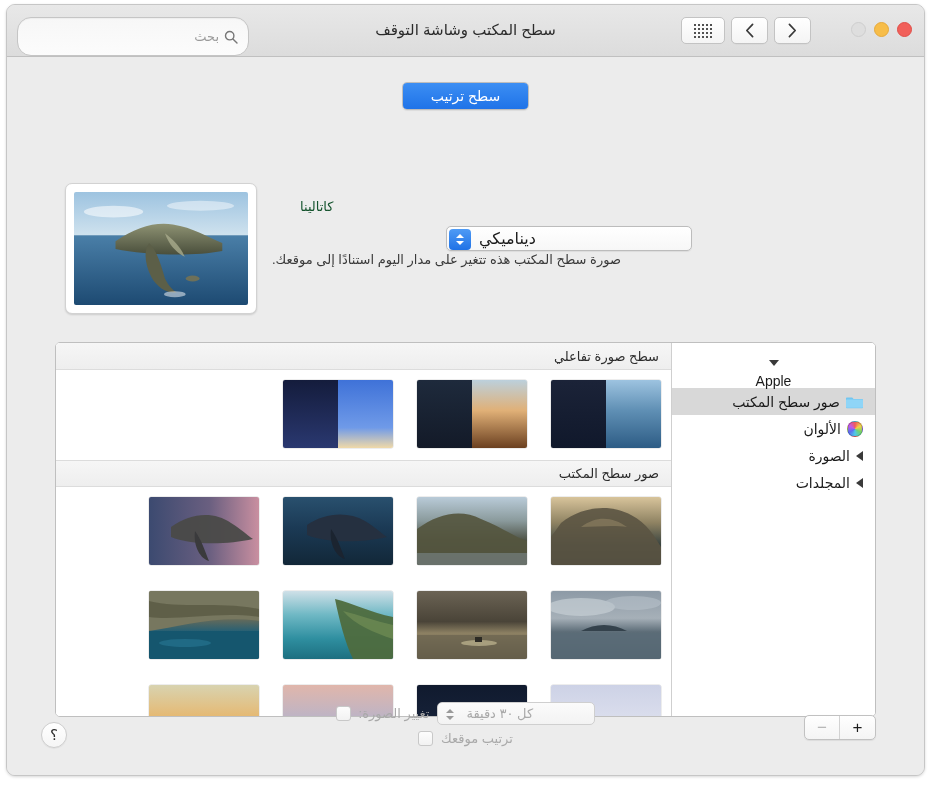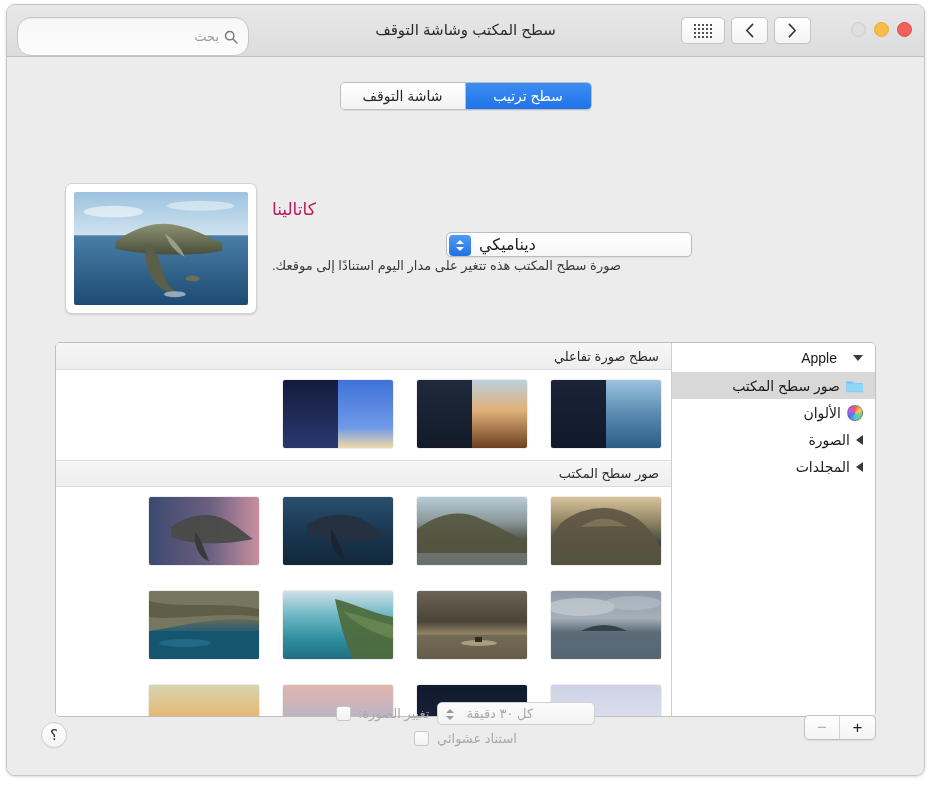--- a/index.html
+++ b/index.html
@@ -143,21 +143,21 @@
     overflow: hidden;
     position: relative;
   }
 
   .preview-meta {
     position: absolute;
     top: 142px; right: 232px;
     width: 420px;
     text-align: left;
   }
-  .preview-name { font-size: 17px; color: #be185d; text-align: left; }
+  .preview-name { font-size: 13px; color: #14532d; text-align: left; margin-left: 28px; }
 
   .popup {
     margin-top: 12px;
     position: relative;
     width: 246px;
     height: 25px;
     margin-left: 0;
     background: linear-gradient(to bottom,#ffffff,#f7f7f7);
     border: 1px solid #bcbcbc;
     border-radius: 5px;
@@ -204,25 +204,26 @@
   .sidebar {
     width: 204px;
     flex: 0 0 204px;
     background: #ffffff;
     border-left: 1px solid #cfcfcf;
     padding-top: 1px;
     font-size: 14px;
   }
   .side-head {
     height: 28px;
-    display: flex; 
+    display: flex; flex-direction: column;
     align-items: center; justify-content: flex-start;
     padding: 0 12px;
-    gap: 16px;
+    gap: 7px;
     color: #1a1a1a;
+    margin-top: 16px;
   }
   .side-row {
     height: 27px;
     display: flex; flex-direction: row;
     align-items: center; justify-content: flex-start;
     padding: 0 12px;
     gap: 6px;
     color: #1a1a1a;
   }
   .side-row.selected { background: #d8d8d8; }
@@ -393,21 +394,20 @@
       </svg>
       <span class="search-ph">بحث</span>
     </div>
   </div>
 
   <div class="content">
 
     <div class="tabs">
       <div class="tabstrip">
         <div class="tab active">سطح ترتيب</div>
-        <div class="tab">شاشة التوقف</div>
       </div>
     </div>
 
     <div class="preview-frame">
       <div class="preview-img">
         <svg viewBox="0 0 176 115" preserveAspectRatio="none" style="width:100%;height:100%;display:block">
           <defs>
             <linearGradient id="sky1" x1="0" y1="0" x2="0" y2="1">
               <stop offset="0%" stop-color="#9dc3e0"></stop>
                 <stop offset="100%" stop-color="#cfe2ee"></stop>
@@ -578,20 +578,20 @@
             <span style="width:0;height:0;border-left:4px solid transparent;border-right:4px solid transparent;border-bottom:4px solid #9a9a9a;"></span>
             <span style="width:0;height:0;border-left:4px solid transparent;border-right:4px solid transparent;border-top:4px solid #9a9a9a;"></span>
           </span>
           <span>كل ٣٠ دقيقة</span>
         </div>
         <span class="opt-label">تغيير الصورة:</span>
         <span class="checkbox"></span>
       </div>
 
       <div class="opt-row">
-        <span class="opt-label">استناد عشوائي</span>
+        <span class="opt-label">ترتيب موقعك</span>
         <span class="checkbox"></span>
       </div>
     </div>
 
     <div class="helpbtn">؟</div>
   </div>
 </div>
 
 </body></html>

